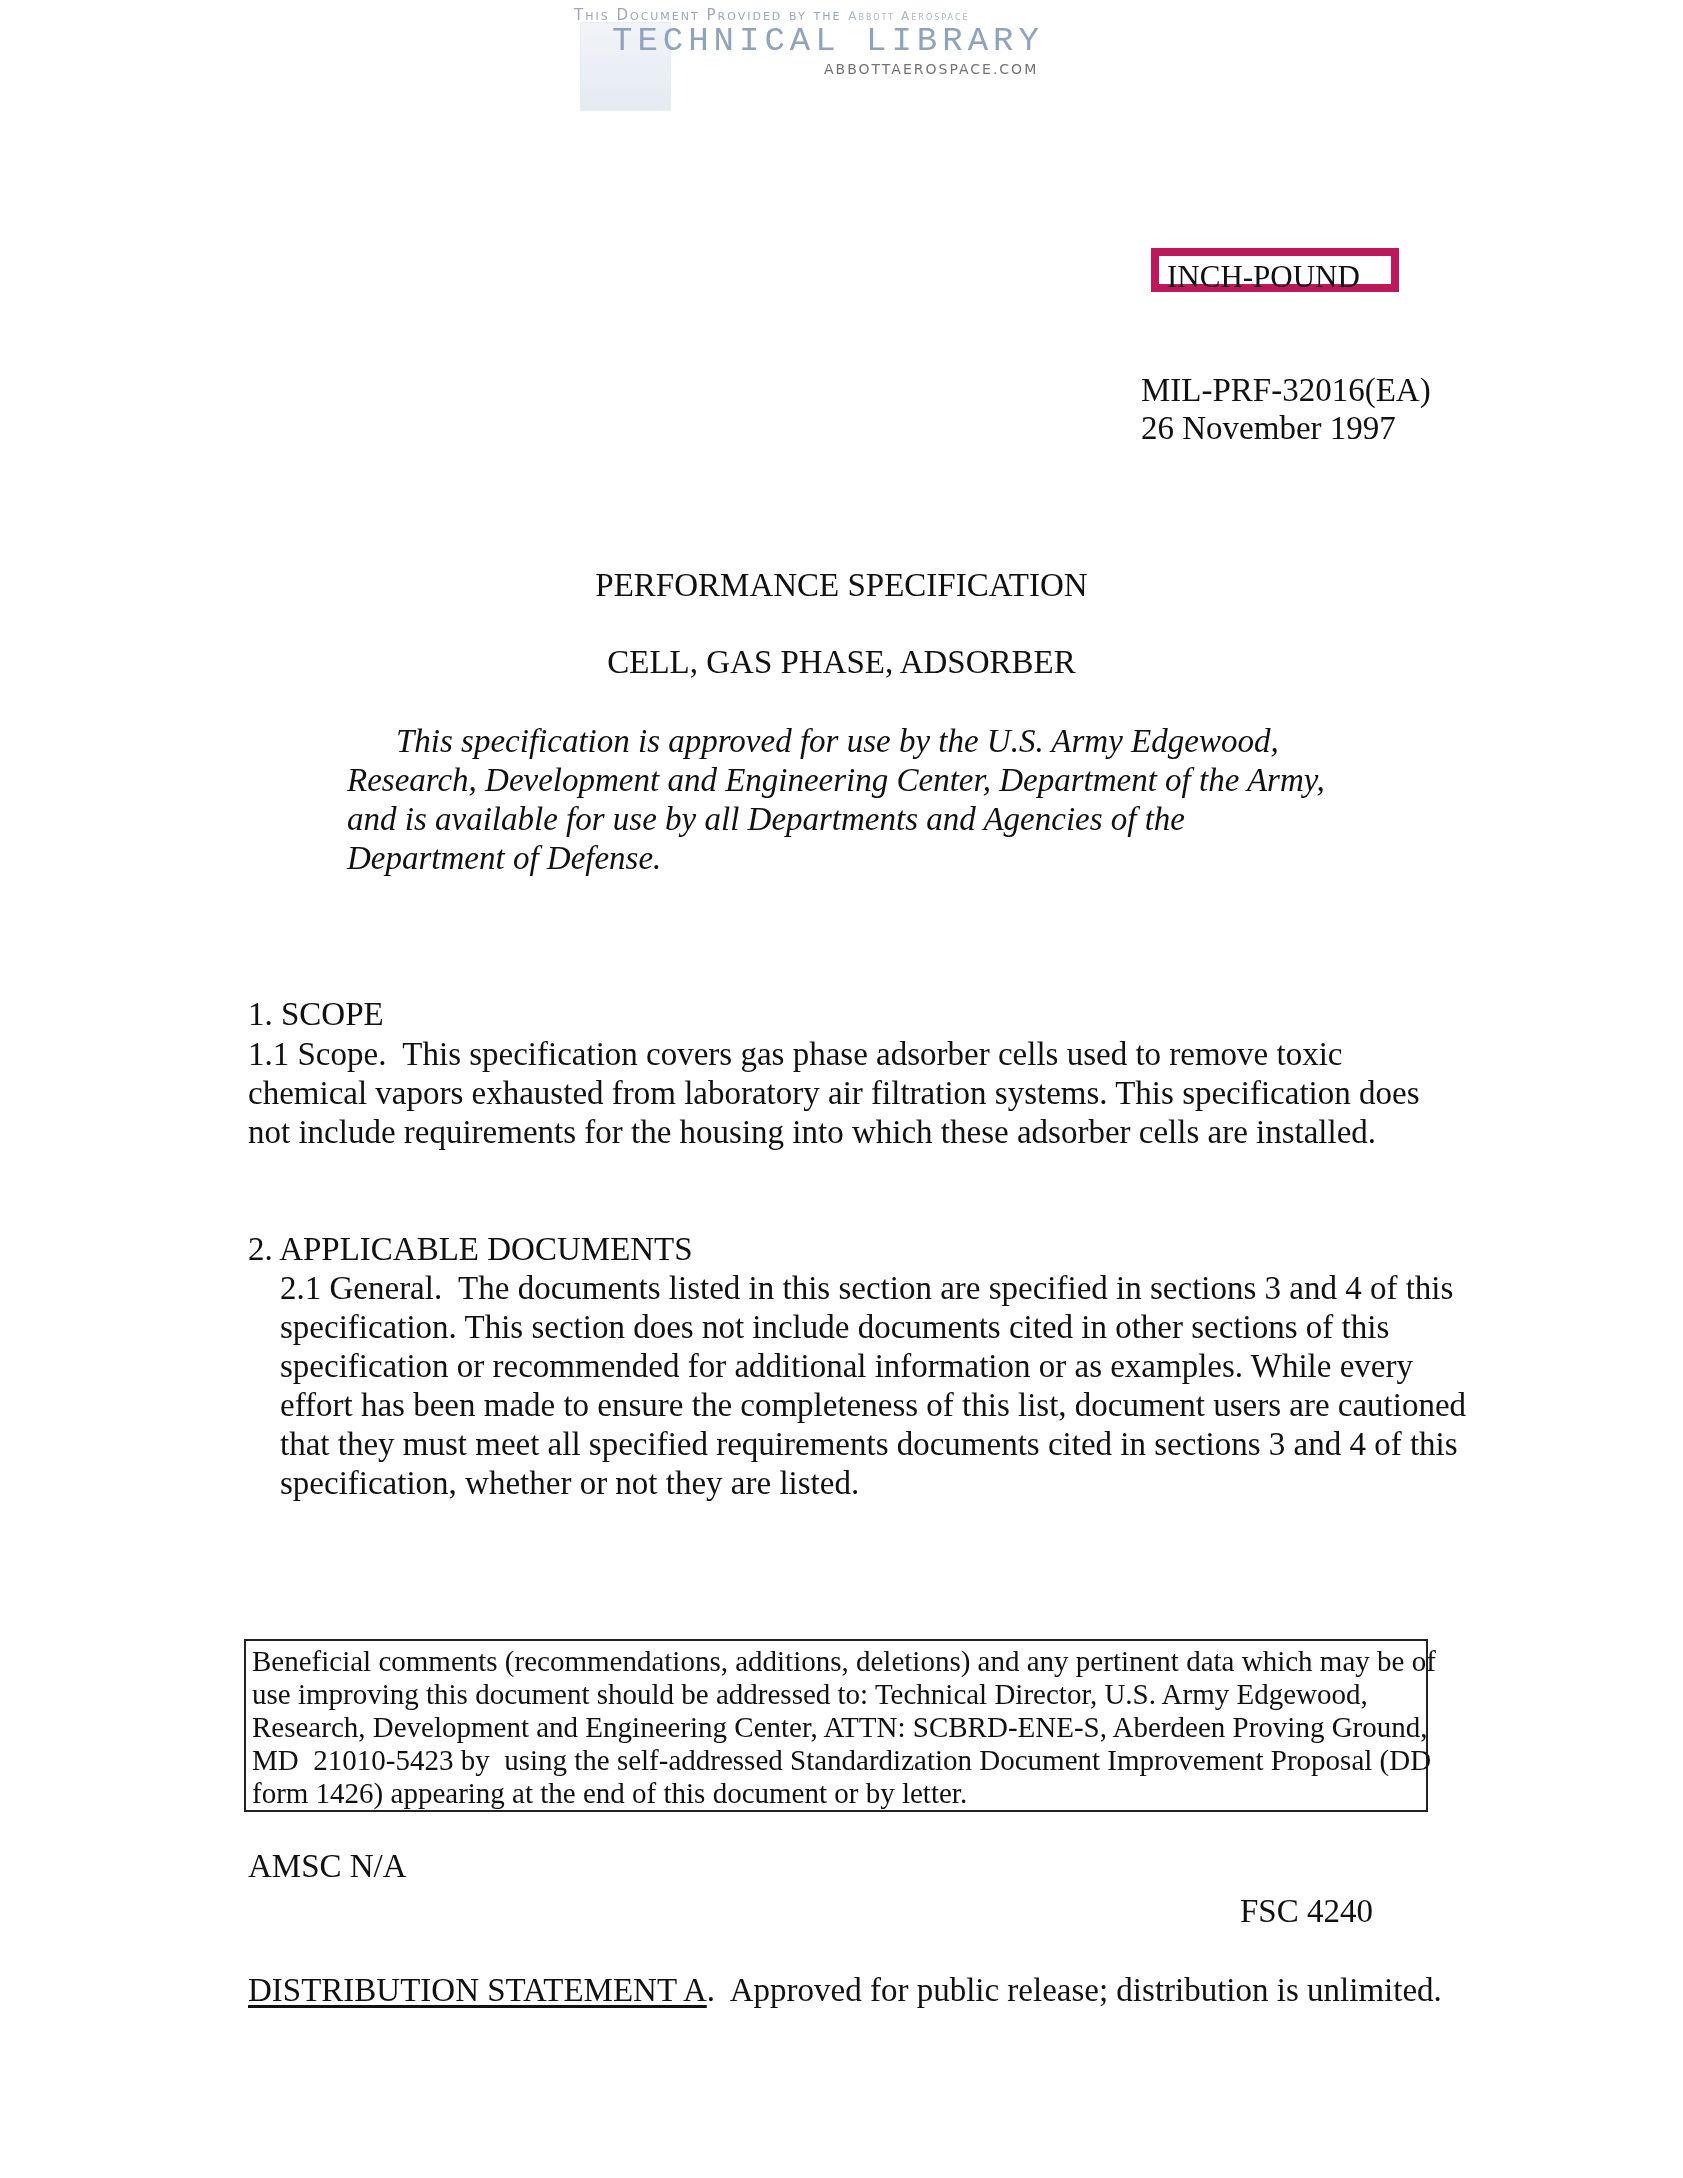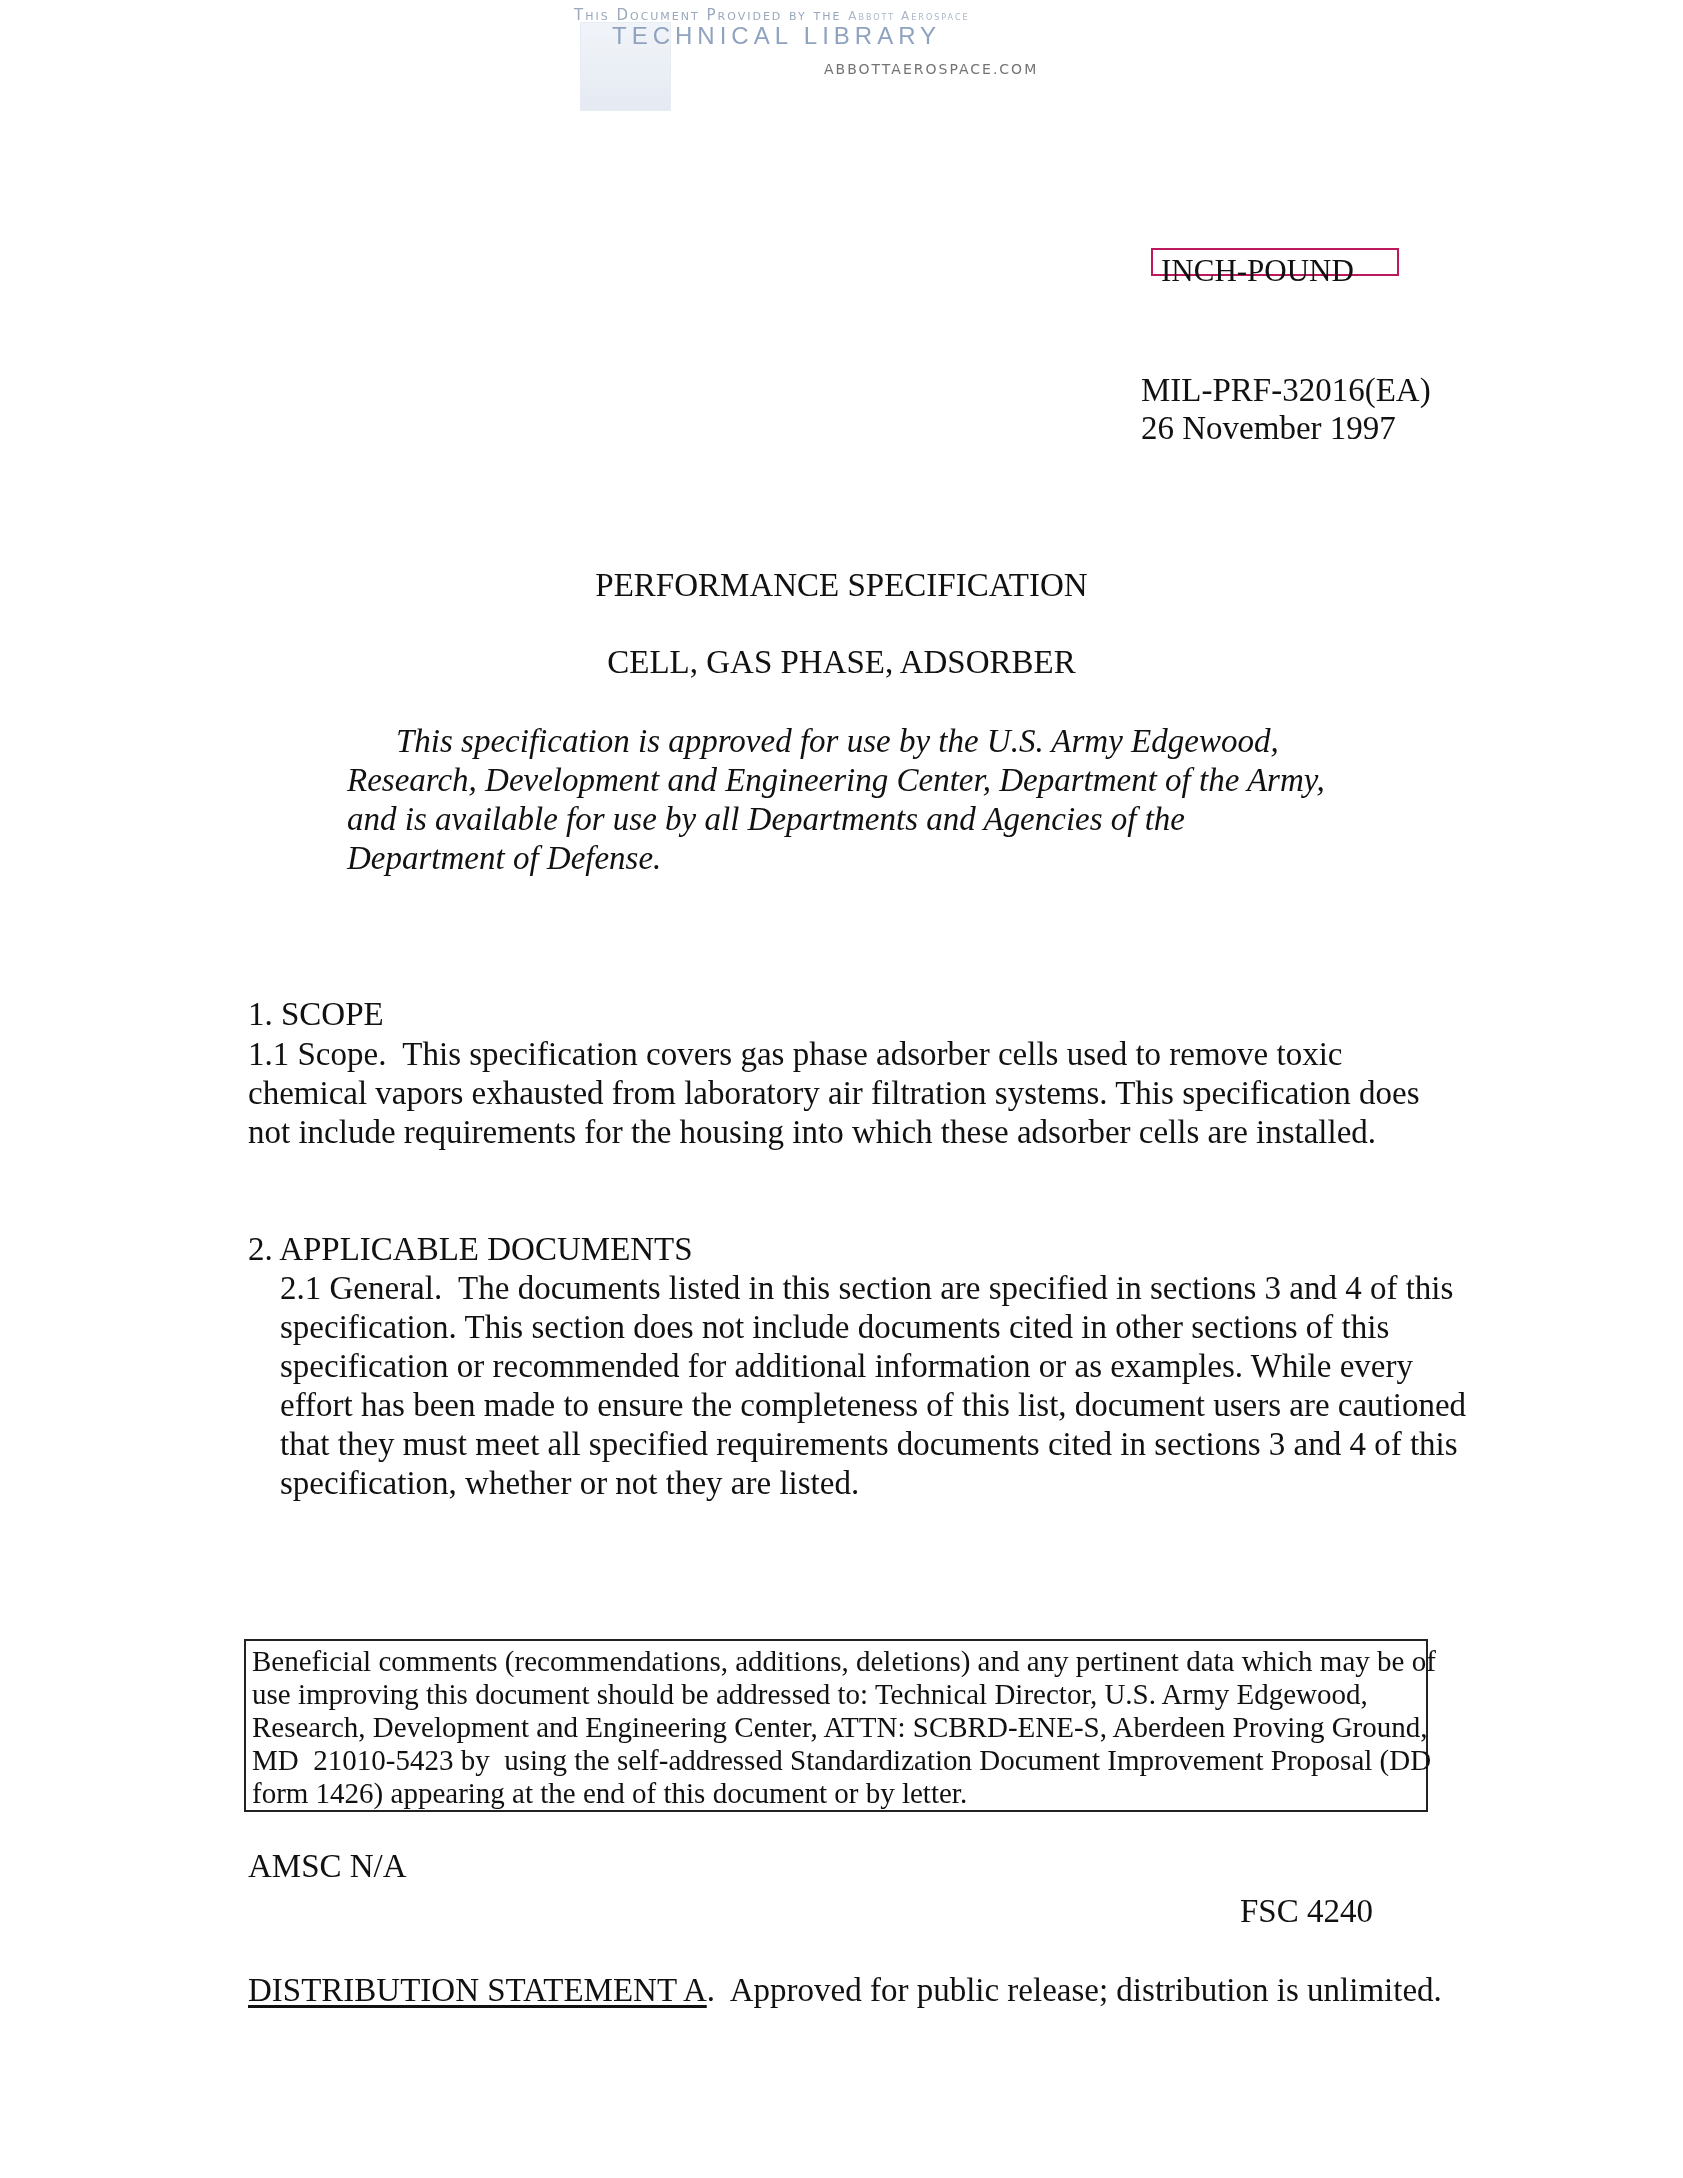--- a/index.html
+++ b/index.html
@@ -9,27 +9,27 @@
   .t12 { font-size: 33px; line-height: 39px; }
   .bold { font-weight: normal; }
 
   
   #wm { position: absolute; left: 572px; top: 4px; width: 515px; height: 79px; }
   #wm .logo-shape { position: absolute; left: 8px; top: 18px; width: 89px; height: 87px;
          background: linear-gradient(180deg, #eef2f8 0%, #dfe6f0 100%); border: 1px solid #e3e9f2; opacity: .8; }
   #wm .l1 { position: absolute; left: 2px; top: 2px; font-family: "DejaVu Sans", sans-serif;
          font-size: 15px; letter-spacing: 2px; color: #9aa8bd; }
   #wm .l1 .big { font-size: 12px; color: #aab6c8; }
-  #wm .l2 { position: absolute; left: 40px; top: 18px; font-family: Liberation Sans, sans-serif;
-         font-size: 24px; letter-spacing: 5px; color: #8fa3bf; }
+  #wm .l2 { position: absolute; left: 40px; top: 18px; font-family: Liberation Mono, monospace;
+         font-size: 34px; letter-spacing: 5px; color: #8fa3bf; }
   #wm .l3 { position: absolute; left: 252px; top: 57px; font-family: "DejaVu Sans", sans-serif;
          font-size: 14px; letter-spacing: 2px; color: #737373; }
 
-  #inch-box { position: absolute; left: 1151px; top: 248px; width: 248px; height: 28px;
-         border: 2px solid #be185d; box-sizing: border-box; }
+  #inch-box { position: absolute; left: 1151px; top: 248px; width: 248px; height: 44px;
+         border: 8px solid #be185d; box-sizing: border-box; }
   #inch-box span { position: absolute; left: 8px; top: 2px; font-size: 31px; line-height: 38px; }
 
   .para { position: absolute; left: 248px; width: 1208px; font-size: 33px; line-height: 39px; }
   .para p { margin: 0; white-space: nowrap; }
 
   #approval { left: 347px; font-style: italic; }
   #approval p.first { text-indent: 49px; }
 
   #comment-box { position: absolute; left: 244px; top: 1639px; width: 1184px; height: 173px;
          border: 2px solid #222; box-sizing: border-box; padding: 4px 0 0 6px; }

